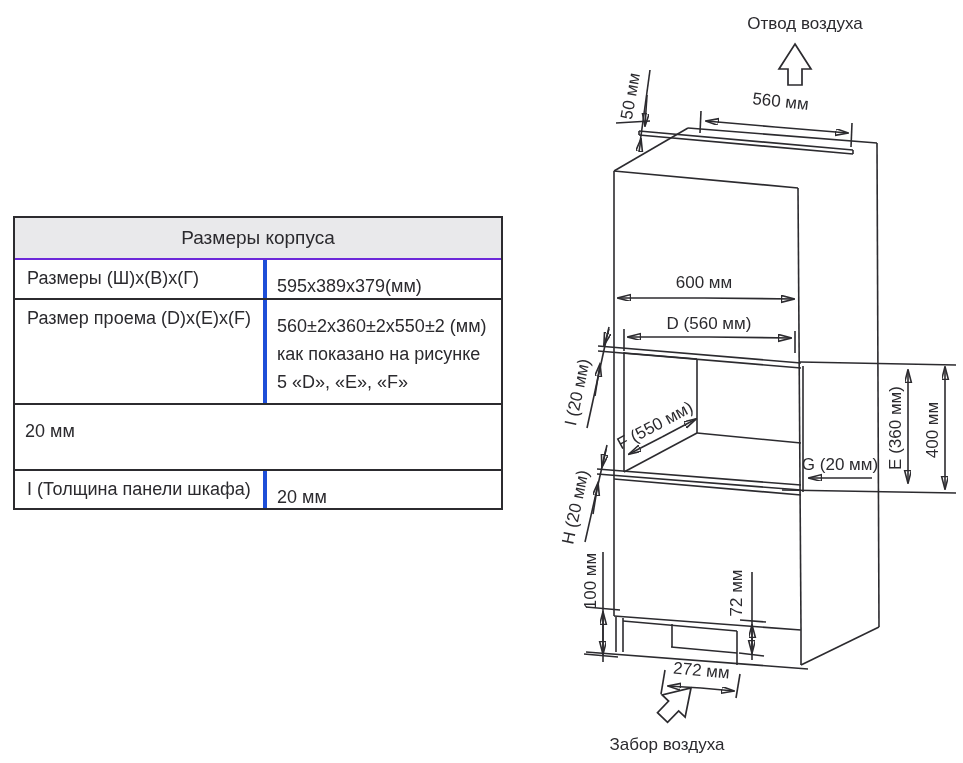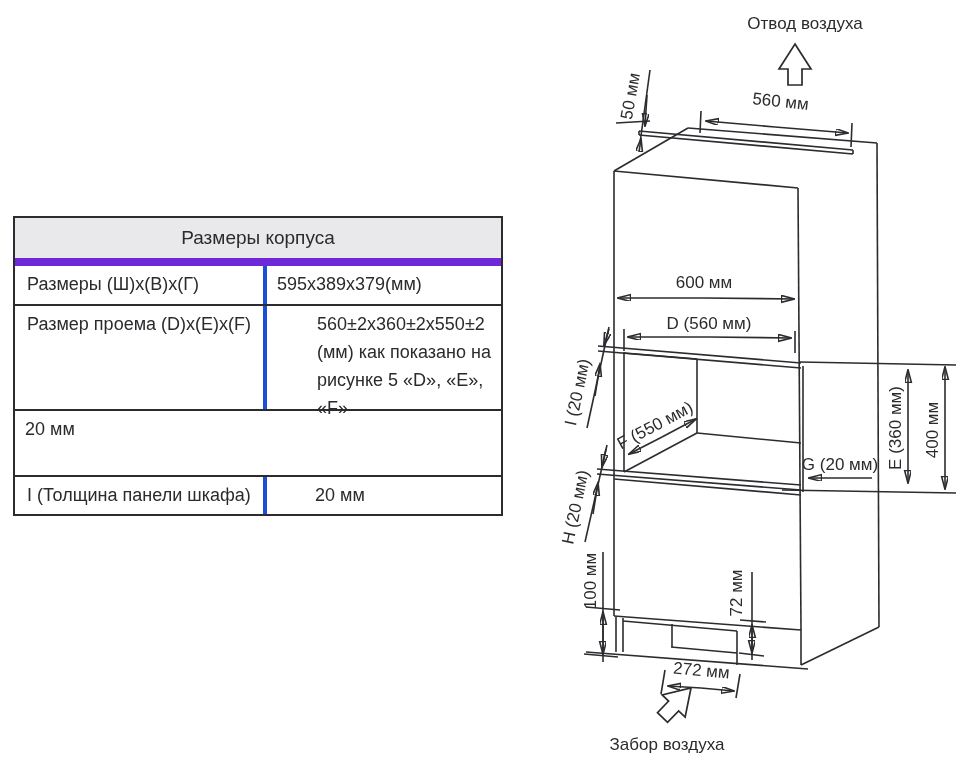--- a/index.html
+++ b/index.html
@@ -7,31 +7,31 @@
     width:963px;height:763px;position:relative;background:#ffffff;
     font-family:"Liberation Sans", sans-serif;color:#2b2a2e;
     overflow:hidden;
   }
   
   .dims-table{
     position:absolute;left:13px;top:216px;width:486px;
     border:2px solid #2c2b2f;font-size:18px;line-height:28px;
   }
   .tbl-header{
-    height:40px;background:#e9e9eb;border-bottom:8px solid #6d28d9;
+    height:40px;background:#e9e9eb;border-bottom:2px solid #6d28d9;
     display:flex;align-items:center;justify-content:center;
     font-size:19px;
   }
   .tbl-row{display:flex;border-bottom:2px solid #2c2b2f;}
-  .tbl-row:last-child{border-bottom:none;gap:38px;}
+  .tbl-row:last-child{border-bottom:none;}
   .cell-label{
     width:232px;flex:0 0 auto;padding:4px 4px 0 12px;border-right:4px solid #1d4ed8;
   }
-  .cell-value{flex:1 1 auto;padding:4px 8px 0 10px;border-radius:7px;}
-  .h-r1{height:38px;} .h-r2{height:103px;gap:40px;} .h-r3{height:64px;} .h-r4{height:37px;}
+  .cell-value{flex:1 1 auto;padding:12px 8px 0 10px;border-radius:7px;}
+  .h-r1{height:38px;} .h-r2{height:103px;} .h-r3{height:64px;} .h-r4{height:37px;}
   
   .drawing{position:absolute;left:0;top:0;}
   .drawing line, .drawing path, .drawing polyline{
     stroke:#2c2b2f;fill:none;stroke-width:1.6;
   }
   .thin{stroke-width:1.15;}
   .thick{stroke-width:3.6;}
   .blockarrow{fill:#ffffff;stroke:#2c2b2f;stroke-width:1.7;stroke-linejoin:miter;}
   .drawing text{fill:#2b2a2e;font-size:17px;stroke:none;}
   .flowlabel{font-size:20px;}

